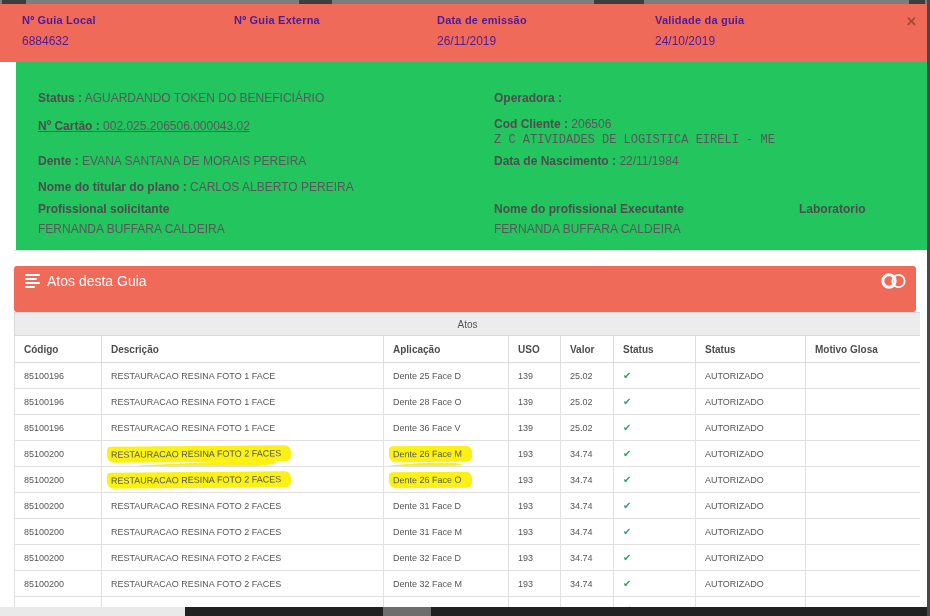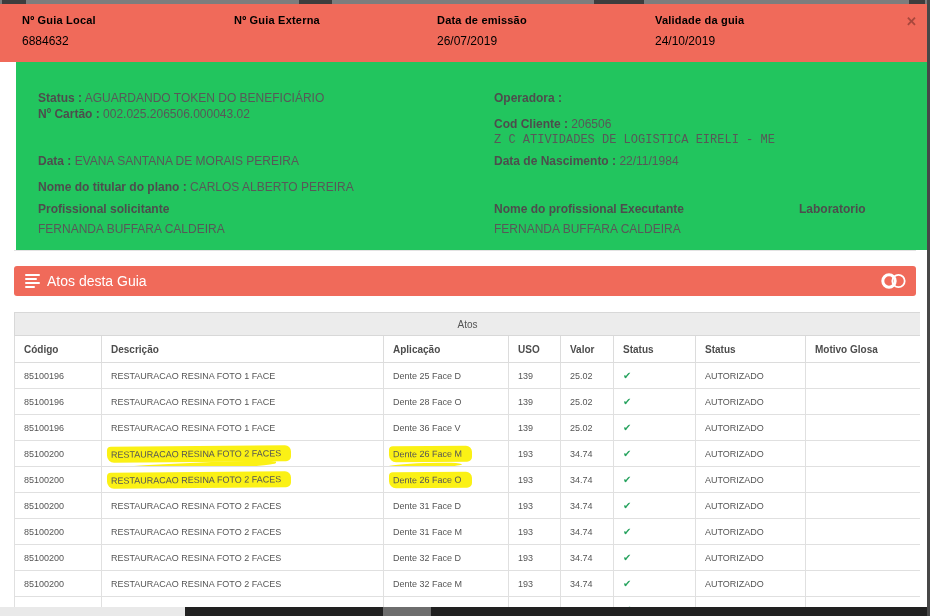--- a/index.html
+++ b/index.html
@@ -8,37 +8,37 @@
     font-family:"Liberation Sans", sans-serif;
   }
   .stage{position:relative;width:930px;height:616px;overflow:hidden;background:#fff;}
 
   
   .top-strip{position:absolute;top:0;left:0;width:930px;height:4px;background:#7d7d7d;z-index:5;}
   .top-strip .frag{position:absolute;top:0;height:4px;background:#3d3d3d;}
 
   
   .red-header{position:absolute;top:4px;left:0;width:930px;height:58px;background:#f06a5a;z-index:4;}
-  .hfield{position:absolute;top:10px;color:#000000;}
+  .hfield{position:absolute;top:10px;color:#4c1d95;}
   .hfield .hlabel{font-size:11px;font-weight:bold;letter-spacing:.2px;}
   .hfield .hvalue{font-size:12px;margin-top:8px;min-height:14px;}
   .close-btn{
     position:absolute;top:11px;right:13px;color:#a8473c;font-size:13px;font-weight:bold;
     cursor:pointer;line-height:13px;
   }
 
   
   .info{position:absolute;top:62px;left:0;width:930px;height:188px;background:#22c55e;z-index:3;margin-left:16px;}
   .iline{position:absolute;font-size:12px;color:#585858;white-space:nowrap;}
   .iline b{color:#4d4d4d;font-weight:bold;}
   .divider{position:absolute;top:250px;left:14px;width:902px;border-top:1px solid #e3e3e3;}
 
   
   .atos-bar{
-    position:absolute;top:266px;left:14px;width:902px;height:30px;background:#f06a5a;
+    position:absolute;top:266px;left:14px;width:902px;height:46px;background:#f06a5a;
     border-radius:3px;z-index:3;
   }
   .atos-bar .list-icon{position:absolute;left:11px;top:8px;width:16px;height:14px;}
   .atos-bar .list-icon i{display:block;height:2px;background:#fff;margin-bottom:2px;border-radius:1px;}
   .atos-bar .list-icon i:nth-child(1){width:15px;}
   .atos-bar .list-icon i:nth-child(2){width:12px;}
   .atos-bar .list-icon i:nth-child(3){width:15px;}
   .atos-bar .list-icon i:nth-child(4){width:10px;margin-bottom:0;}
   .atos-title{position:absolute;left:33px;top:7px;color:#fff;font-size:14px;}
   .toggle-icon{position:absolute;right:7px;top:5px;cursor:pointer;}
@@ -96,40 +96,40 @@
     <div class="hfield" style="left:22px;">
       <div class="hlabel">Nº Guia Local</div>
       <div class="hvalue">6884632</div>
     </div>
     <div class="hfield" style="left:222px;margin-left:12px;">
       <div class="hlabel">Nº Guia Externa</div>
       <div class="hvalue"></div>
     </div>
     <div class="hfield" style="left:437px;">
       <div class="hlabel">Data de emissão</div>
-      <div class="hvalue">26/07/2019</div>
+      <div class="hvalue">26/11/2019</div>
     </div>
     <div class="hfield" style="left:655px;">
       <div class="hlabel">Validade da guia</div>
       <div class="hvalue">24/10/2019</div>
     </div>
     <div class="close-btn">✕</div>
   </div>
 
   <div class="info">
     <div class="iline" style="left:22px;top:29px;">
       <b>Status :</b>
       <span>AGUARDANDO TOKEN DO BENEFICIÁRIO</span>
     </div>
-    <div class="iline" style="left:22px;top:45px;">
+    <div class="iline" style="left:22px;top:57px;text-decoration:underline;">
       <b>Nº Cartão :</b>
       <span>002.025.206506.000043.02</span>
     </div>
     <div class="iline" style="left:22px;top:92px;">
-      <b>Data :</b>
+      <b>Dente :</b>
       <span>EVANA SANTANA DE MORAIS PEREIRA</span>
     </div>
     <div class="iline" style="left:22px;top:118px;">
       <b>Nome do titular do plano :</b>
       <span>CARLOS ALBERTO PEREIRA</span>
     </div>
     <div class="iline" style="left:22px;top:140px;">
       <b>Profissional solicitante</b>
     </div>
     <div class="iline" style="left:22px;top:160px;">FERNANDA BUFFARA CALDEIRA</div>

